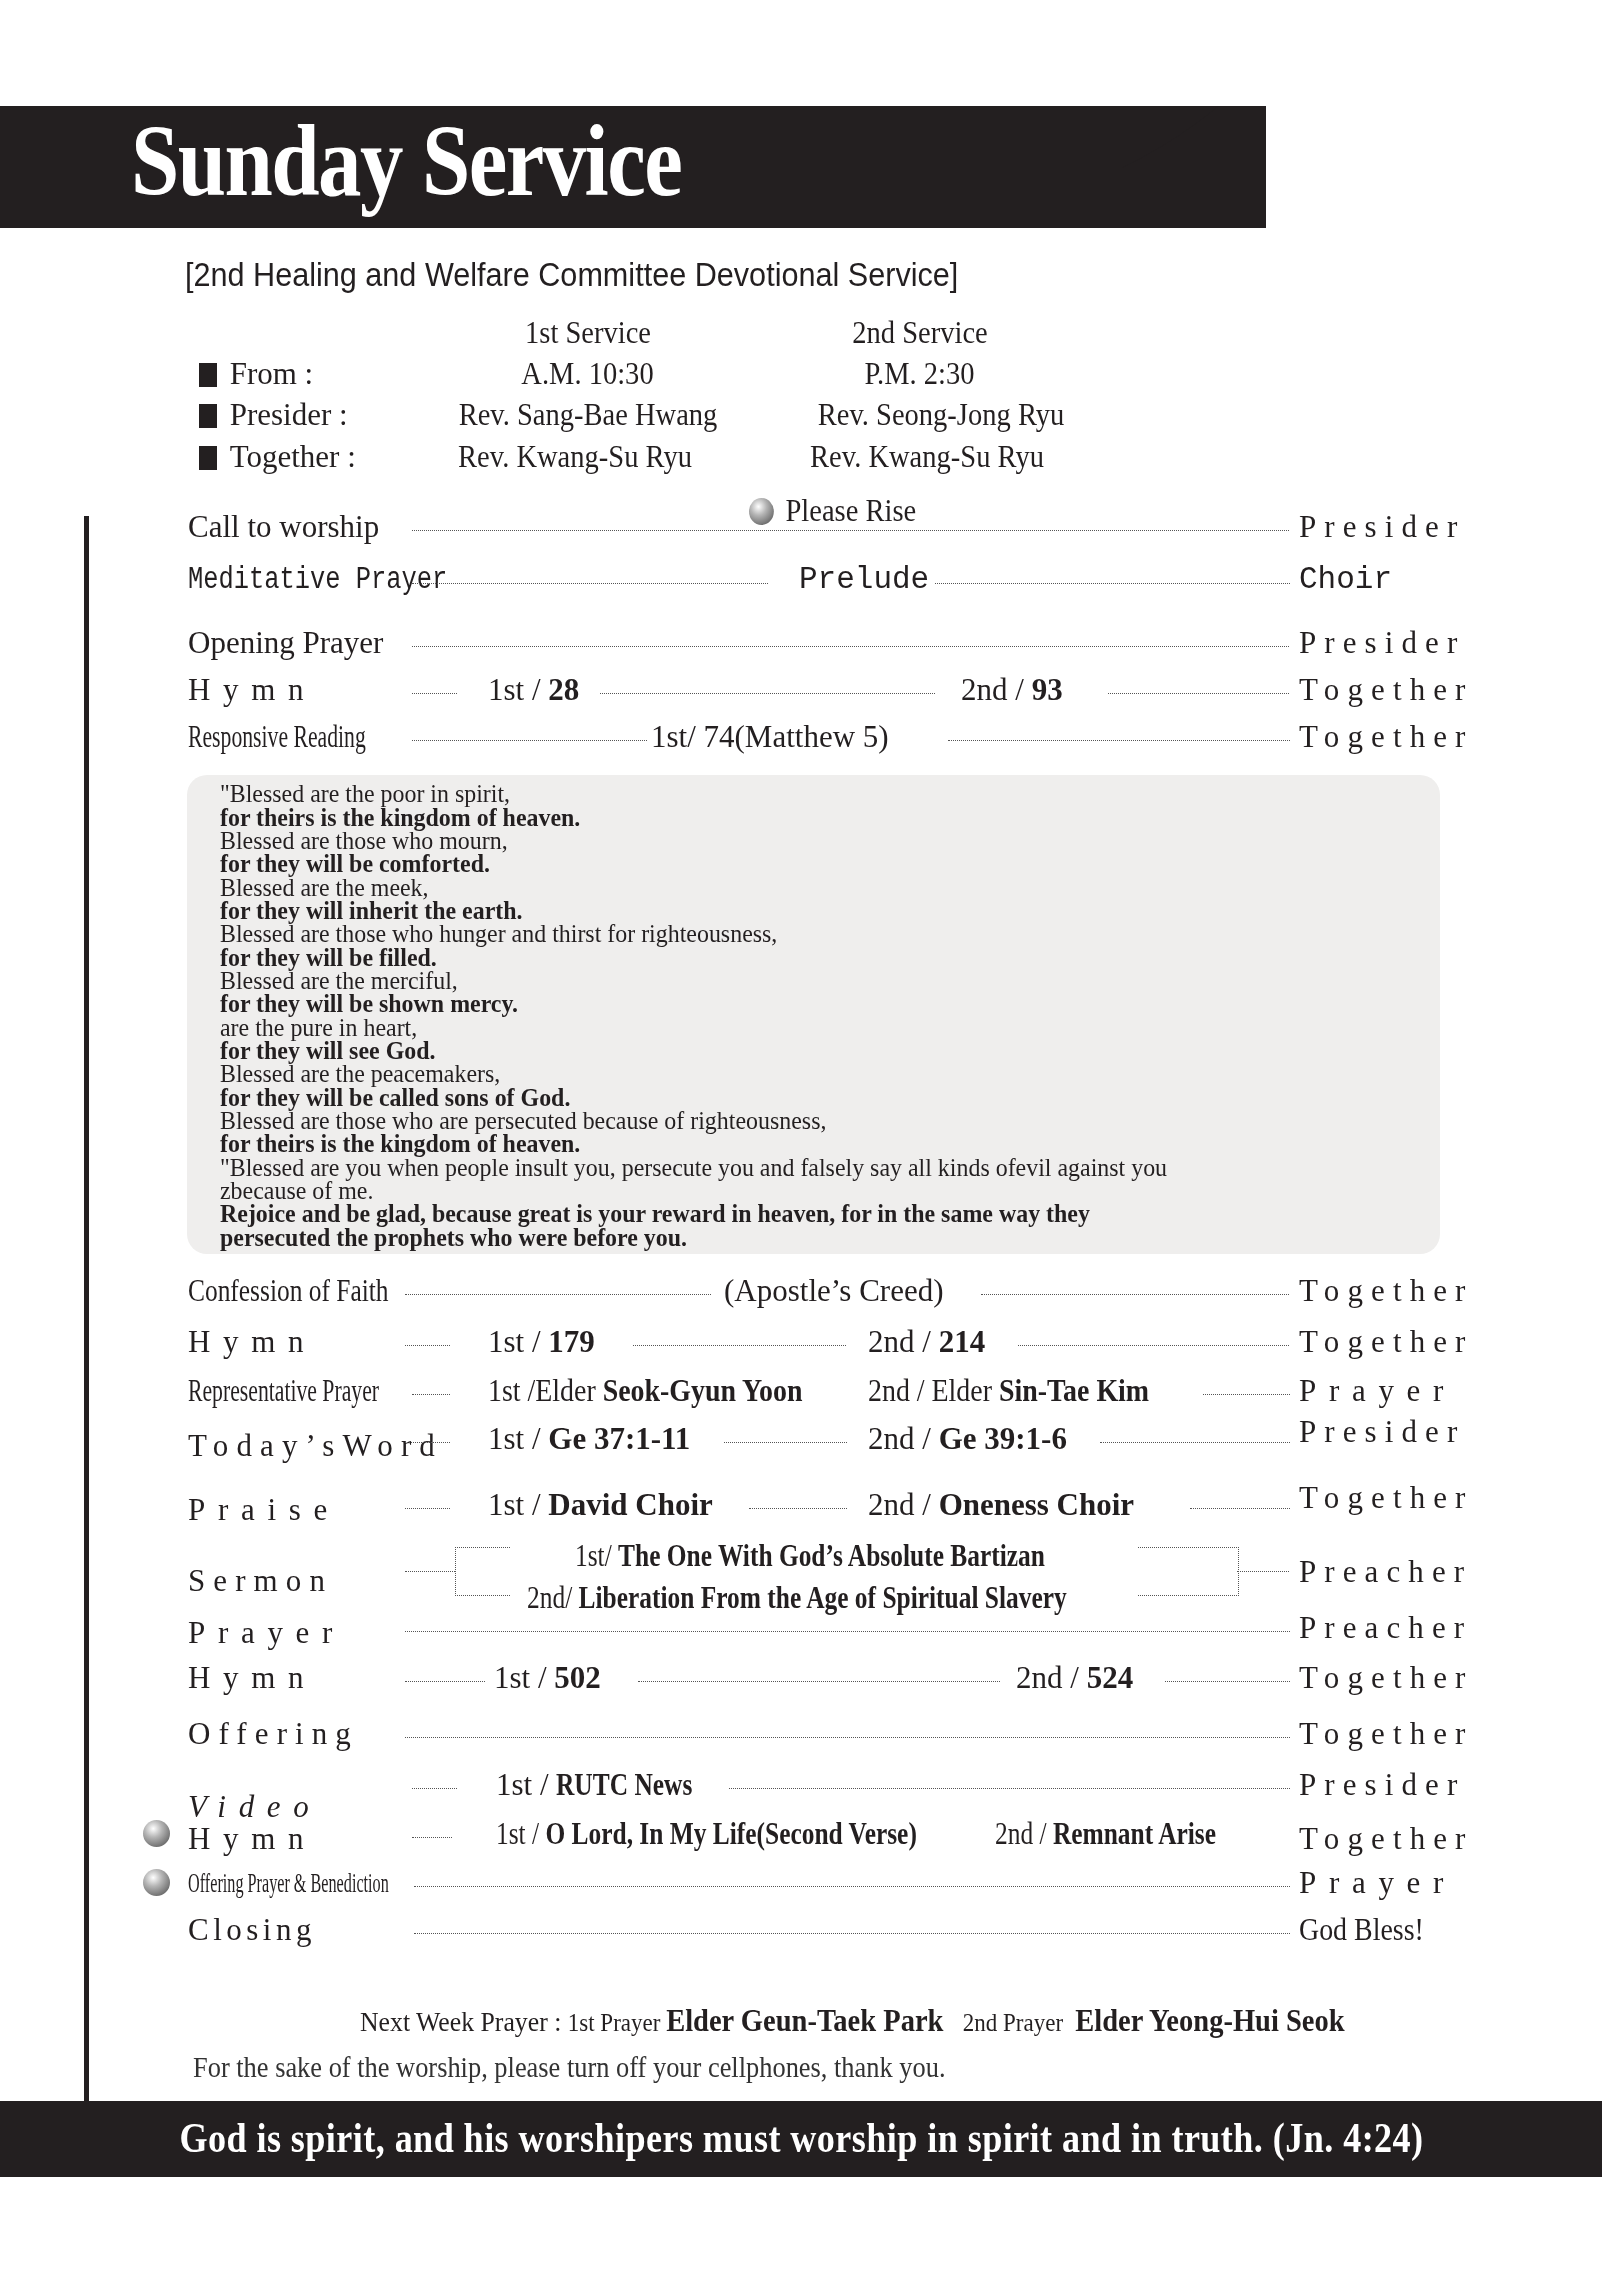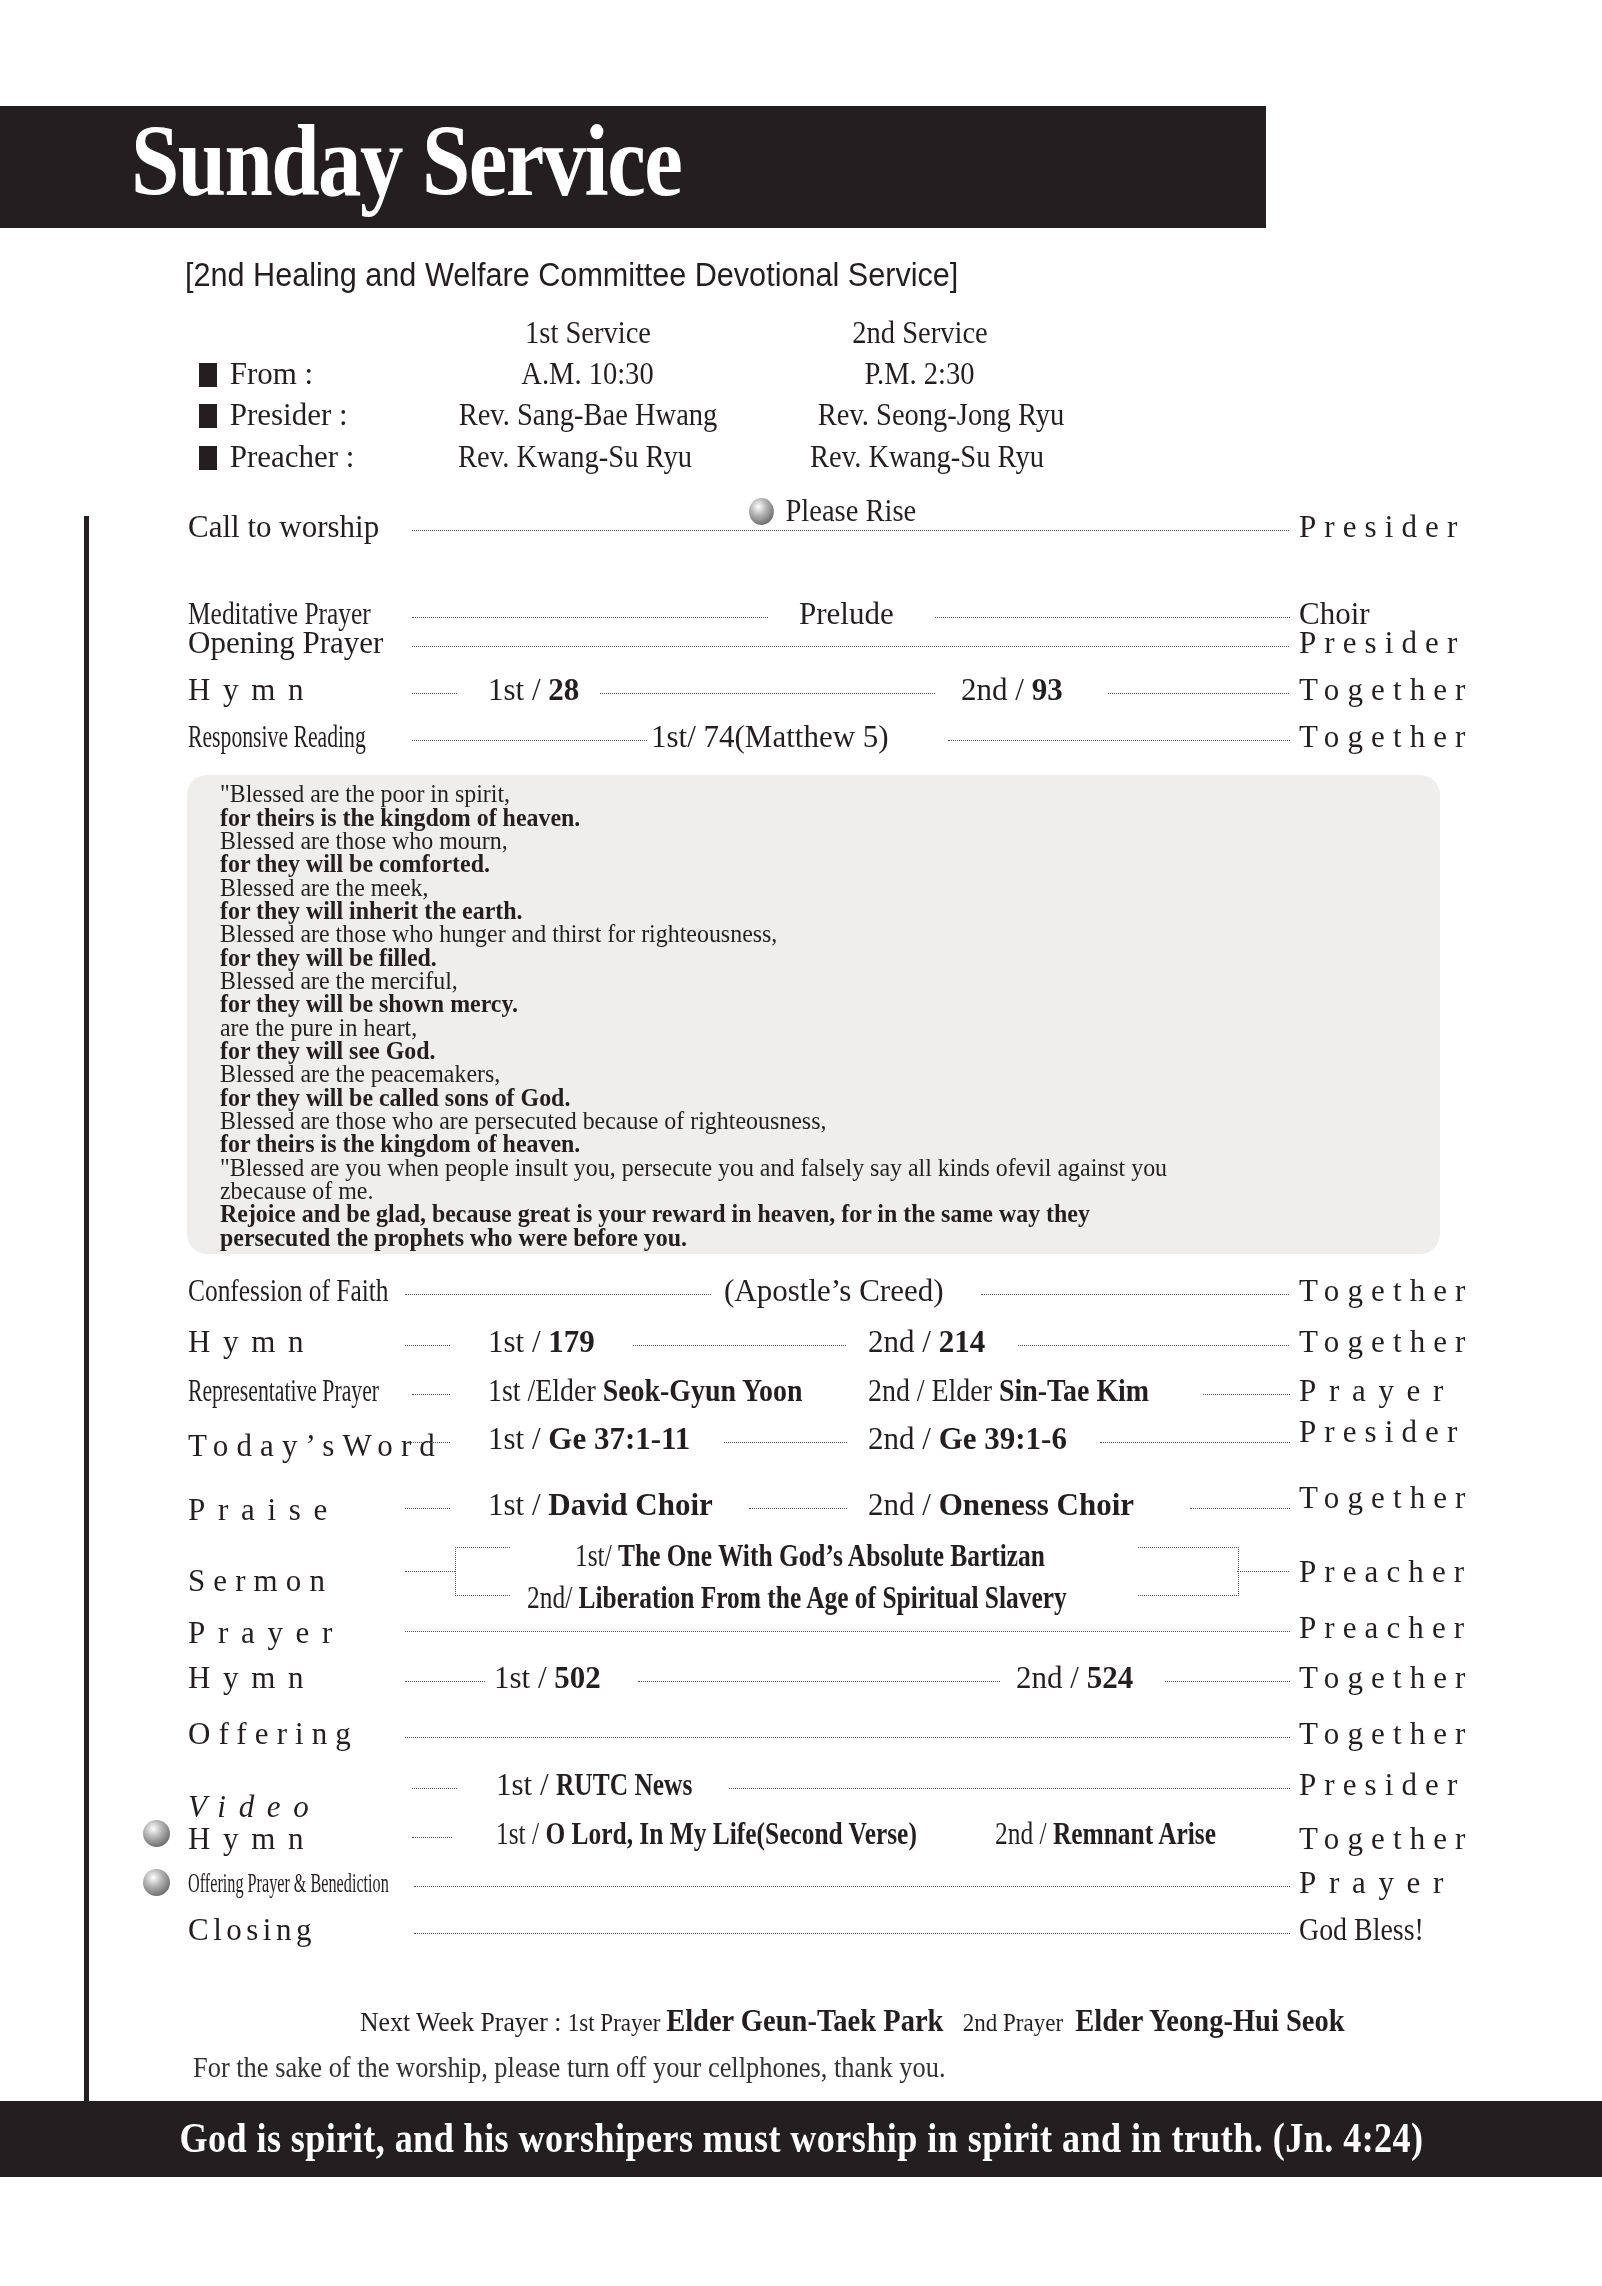--- a/index.html
+++ b/index.html
@@ -105,39 +105,39 @@
   <div class="info-col" style="left:470px;top:353px;width:235px;">A.M.  10:30</div>
   <div class="info-col" style="left:802px;top:353px;width:235px;">P.M.  2:30</div>
 
   <div class="info-row" style="left:199px;top:394px;">
     <span class="sq"></span><span>Presider :</span>
   </div>
   <div class="info-col" style="left:416px;top:394px;width:344px;">Rev. Sang-Bae Hwang</div>
   <div class="info-col" style="left:769px;top:394px;width:344px;">Rev. Seong-Jong Ryu</div>
 
   <div class="info-row" style="left:199px;top:436px;">
-    <span class="sq"></span><span>Preacher :</span>
+    <span class="sq"></span><span>Together :</span>
   </div>
   <div class="info-col" style="left:403px;top:436px;width:344px;">Rev. Kwang-Su Ryu</div>
   <div class="info-col" style="left:755px;top:436px;width:344px;">Rev. Kwang-Su Ryu</div>
 </div>
 
 <div class="left-rule"></div>
 
 <div class="rise">
   <span class="ball"></span><span>Please Rise</span>
 </div>
 
 <div class="row" style="top:506px;">
   <span class="label">Call  to  worship</span>
   <span class="dots" style="left:224px;width:877px;"></span>
   <span class="role spaced">Presider</span>
 </div>
 
-<div class="row" style="top:593px;">
+<div class="row" style="top:559px;font-family:Liberation Mono, monospace;">
   <span class="label condensed">Meditative Prayer</span>
   <span class="dots" style="left:224px;width:356px;"></span>
   <span class="mid" style="left:611px;">Prelude</span>
   <span class="dots" style="left:747px;width:355px;"></span>
   <span class="role">Choir</span>
 </div>
 
 <div class="row" style="top:622px;">
   <span class="label">Opening  Prayer</span>
   <span class="dots" style="left:224px;width:877px;"></span>

